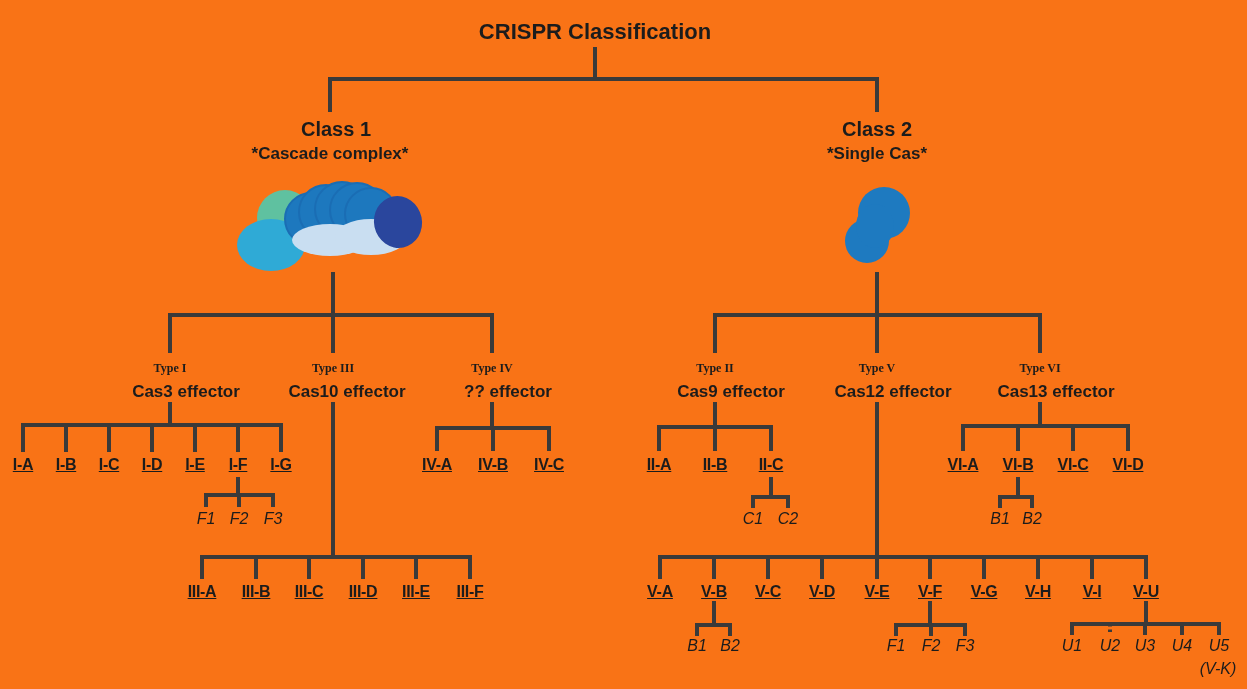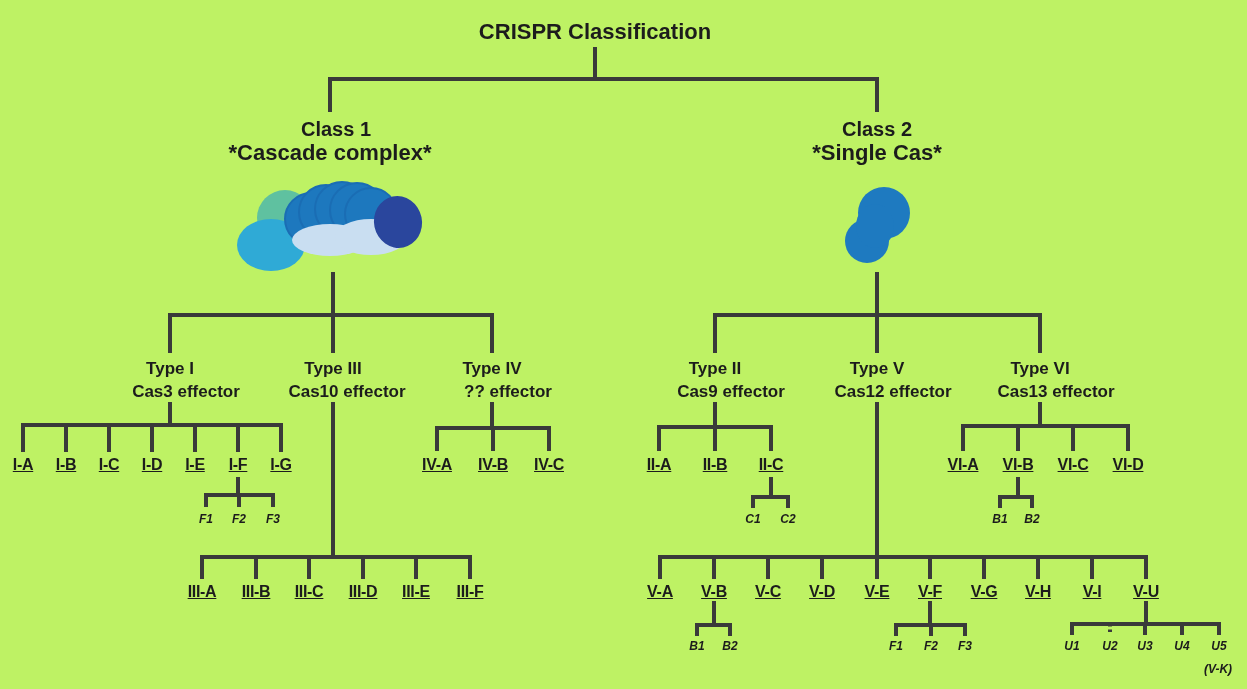--- a/index.html
+++ b/index.html
@@ -1,28 +1,28 @@
 <!DOCTYPE html>
 <html><head>
 <meta charset="utf-8">
 <style>
   html,body{margin:0;padding:0;background:#ffffff;}
   .canvas{
-    position:relative;width:1247px;height:689px;background:#bef264;
+    position:relative;width:1247px;height:689px;background:#f97316;
     font-family:"Liberation Sans",sans-serif;color:#1c1c1c;overflow:hidden;
   }
   svg.layer{position:absolute;left:0;top:0;width:1247px;height:689px;}
   .lbl{position:absolute;transform:translate(-50%,-50%);white-space:nowrap;line-height:1;}
   .title{font-size:22px;font-weight:800;}
   .cls{font-size:20px;font-weight:800;}
-  .sub{font-size:22px;font-weight:700;text-align:right;}
-  .typ{font-size:17px;font-weight:800;}
+  .sub{font-size:17px;font-weight:700;text-align:right;}
+  .typ{font-size:12px;font-weight:800;font-family:Liberation Serif, serif;}
   .eff{font-size:17px;font-weight:700;margin-left:16px;}
   .st{font-size:16px;font-weight:800;letter-spacing:-0.3px;text-decoration:underline;}
-  .vr{font-size:12px;font-weight:700;font-style:italic;}
+  .vr{font-size:16px;font-weight:400;font-style:italic;}
 </style>
 </head>
 <body>
 
 <div class="canvas">
 
   <svg class="layer" viewBox="0 0 1247 689" fill="none" stroke="#3a3a3a" stroke-width="4">
 
     <path d="M595 47 V79 M330 112 V79 H877 V112"></path>
 

